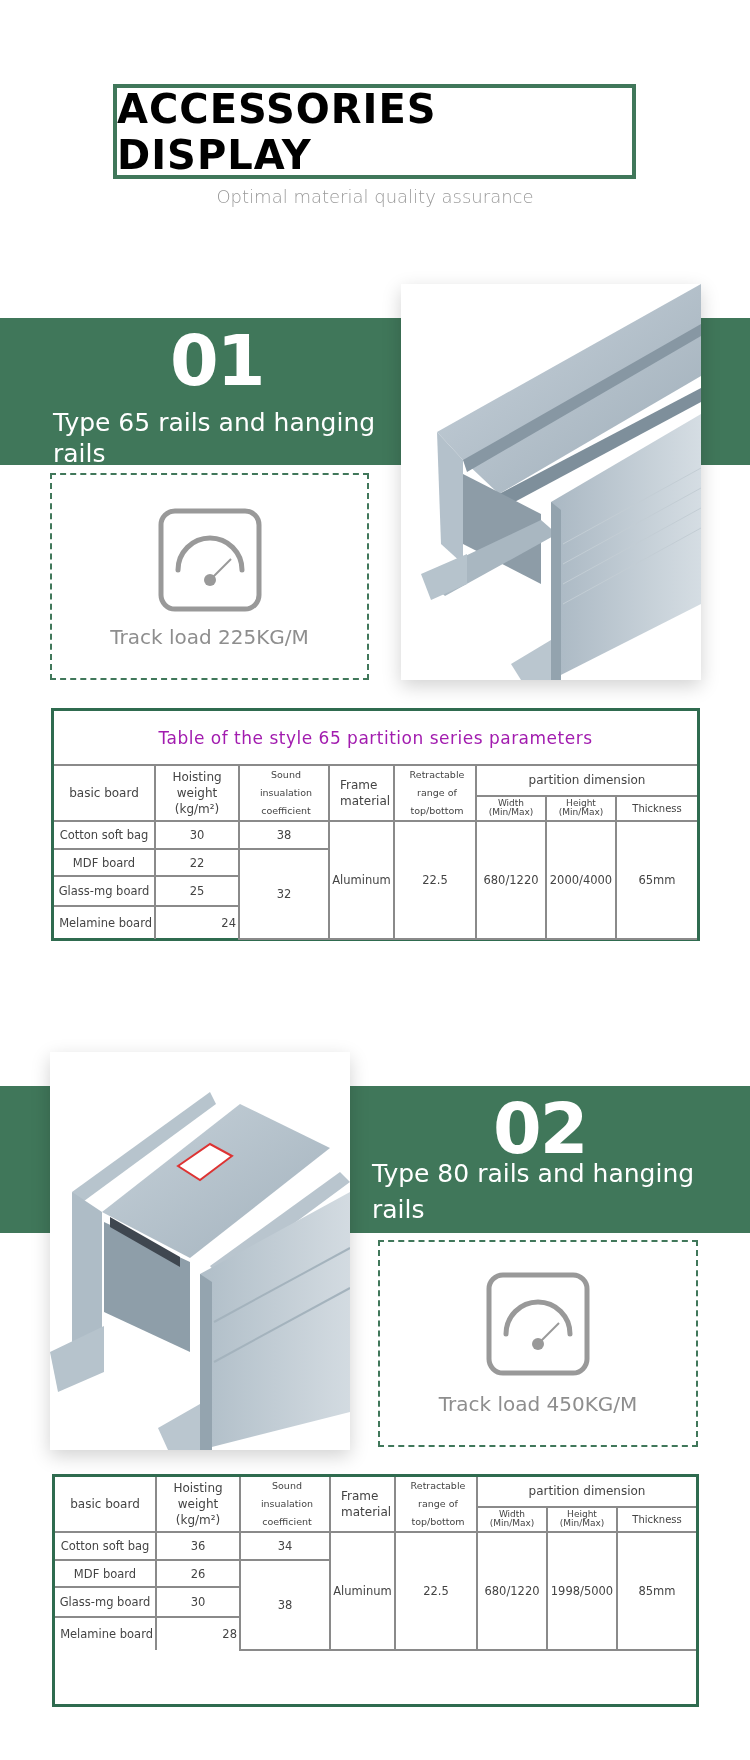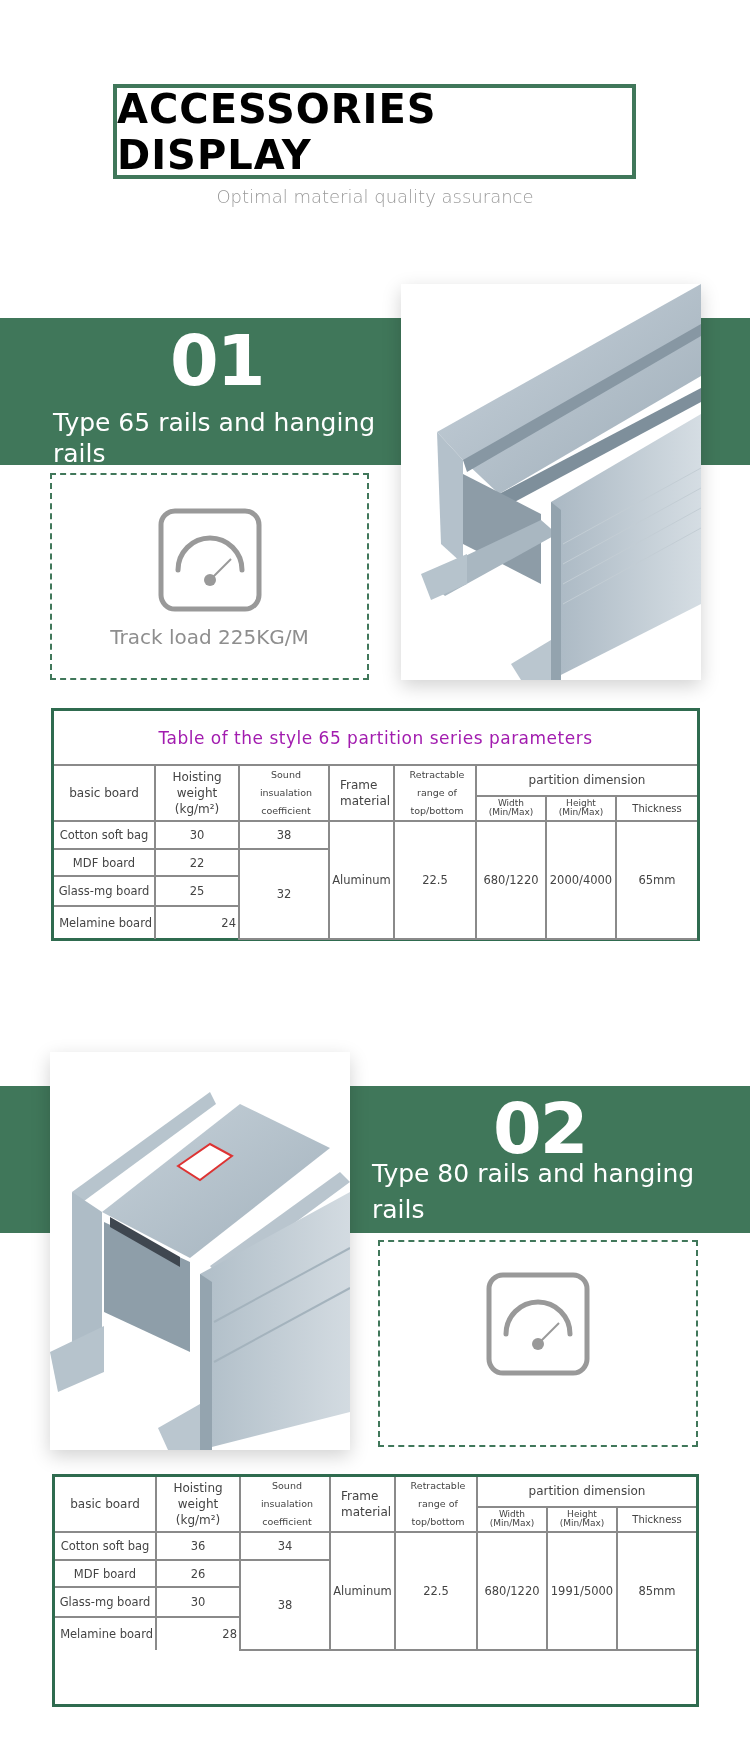--- a/index.html
+++ b/index.html
@@ -240,20 +240,21 @@
   </svg>
 </div>
 
 <div class="dash-box" style="left:378px; top:1240px; width:320px; height:207px;">
   <svg class="gauge" style="top:30px;" viewBox="0 0 104 104">
     <rect x="3" y="3" width="98" height="98" rx="14" ry="14" fill="none" stroke="#999" stroke-width="5"></rect>
     <path d="M20 62 A32 32 0 0 1 84 62" fill="none" stroke="#999" stroke-width="5" stroke-linecap="round"></path>
     <circle cx="52" cy="72" r="6" fill="#999"></circle>
     <line x1="52" y1="72" x2="73" y2="51" stroke="#999" stroke-width="2"></line>
   </svg>
+  <div class="load-text" style="top:150px;">Track load 450KG/M</div>
 </div>
 
 <div class="ptable-wrap" style="left:52px; top:1474px; width:647px; height:233px;">
   <table class="ptable" style="height:172px;">
     <colgroup>
       <col style="width:101px">
         <col style="width:84px">
         <col style="width:90px">
         <col style="width:65px">
       <col style="width:82px">
@@ -284,21 +285,21 @@
       </td>
       <td style="font-size:10px;">Thickness</td>
     </tr>
     <tr style="height:28px;">
       <td>Cotton soft bag</td>
       <td>36</td>
       <td>34</td>
       <td rowspan="4">Aluminum</td>
       <td rowspan="4">22.5</td>
       <td rowspan="4">680/1220</td>
-      <td rowspan="4">1991/5000</td>
+      <td rowspan="4">1998/5000</td>
       <td rowspan="4">85mm</td>
     </tr>
     <tr style="height:27px;">
       <td>MDF board</td>
       <td>26</td>
       <td rowspan="3">38</td>
     </tr>
     <tr style="height:30px;">
       <td>Glass-mg board</td>
       <td>30</td>

